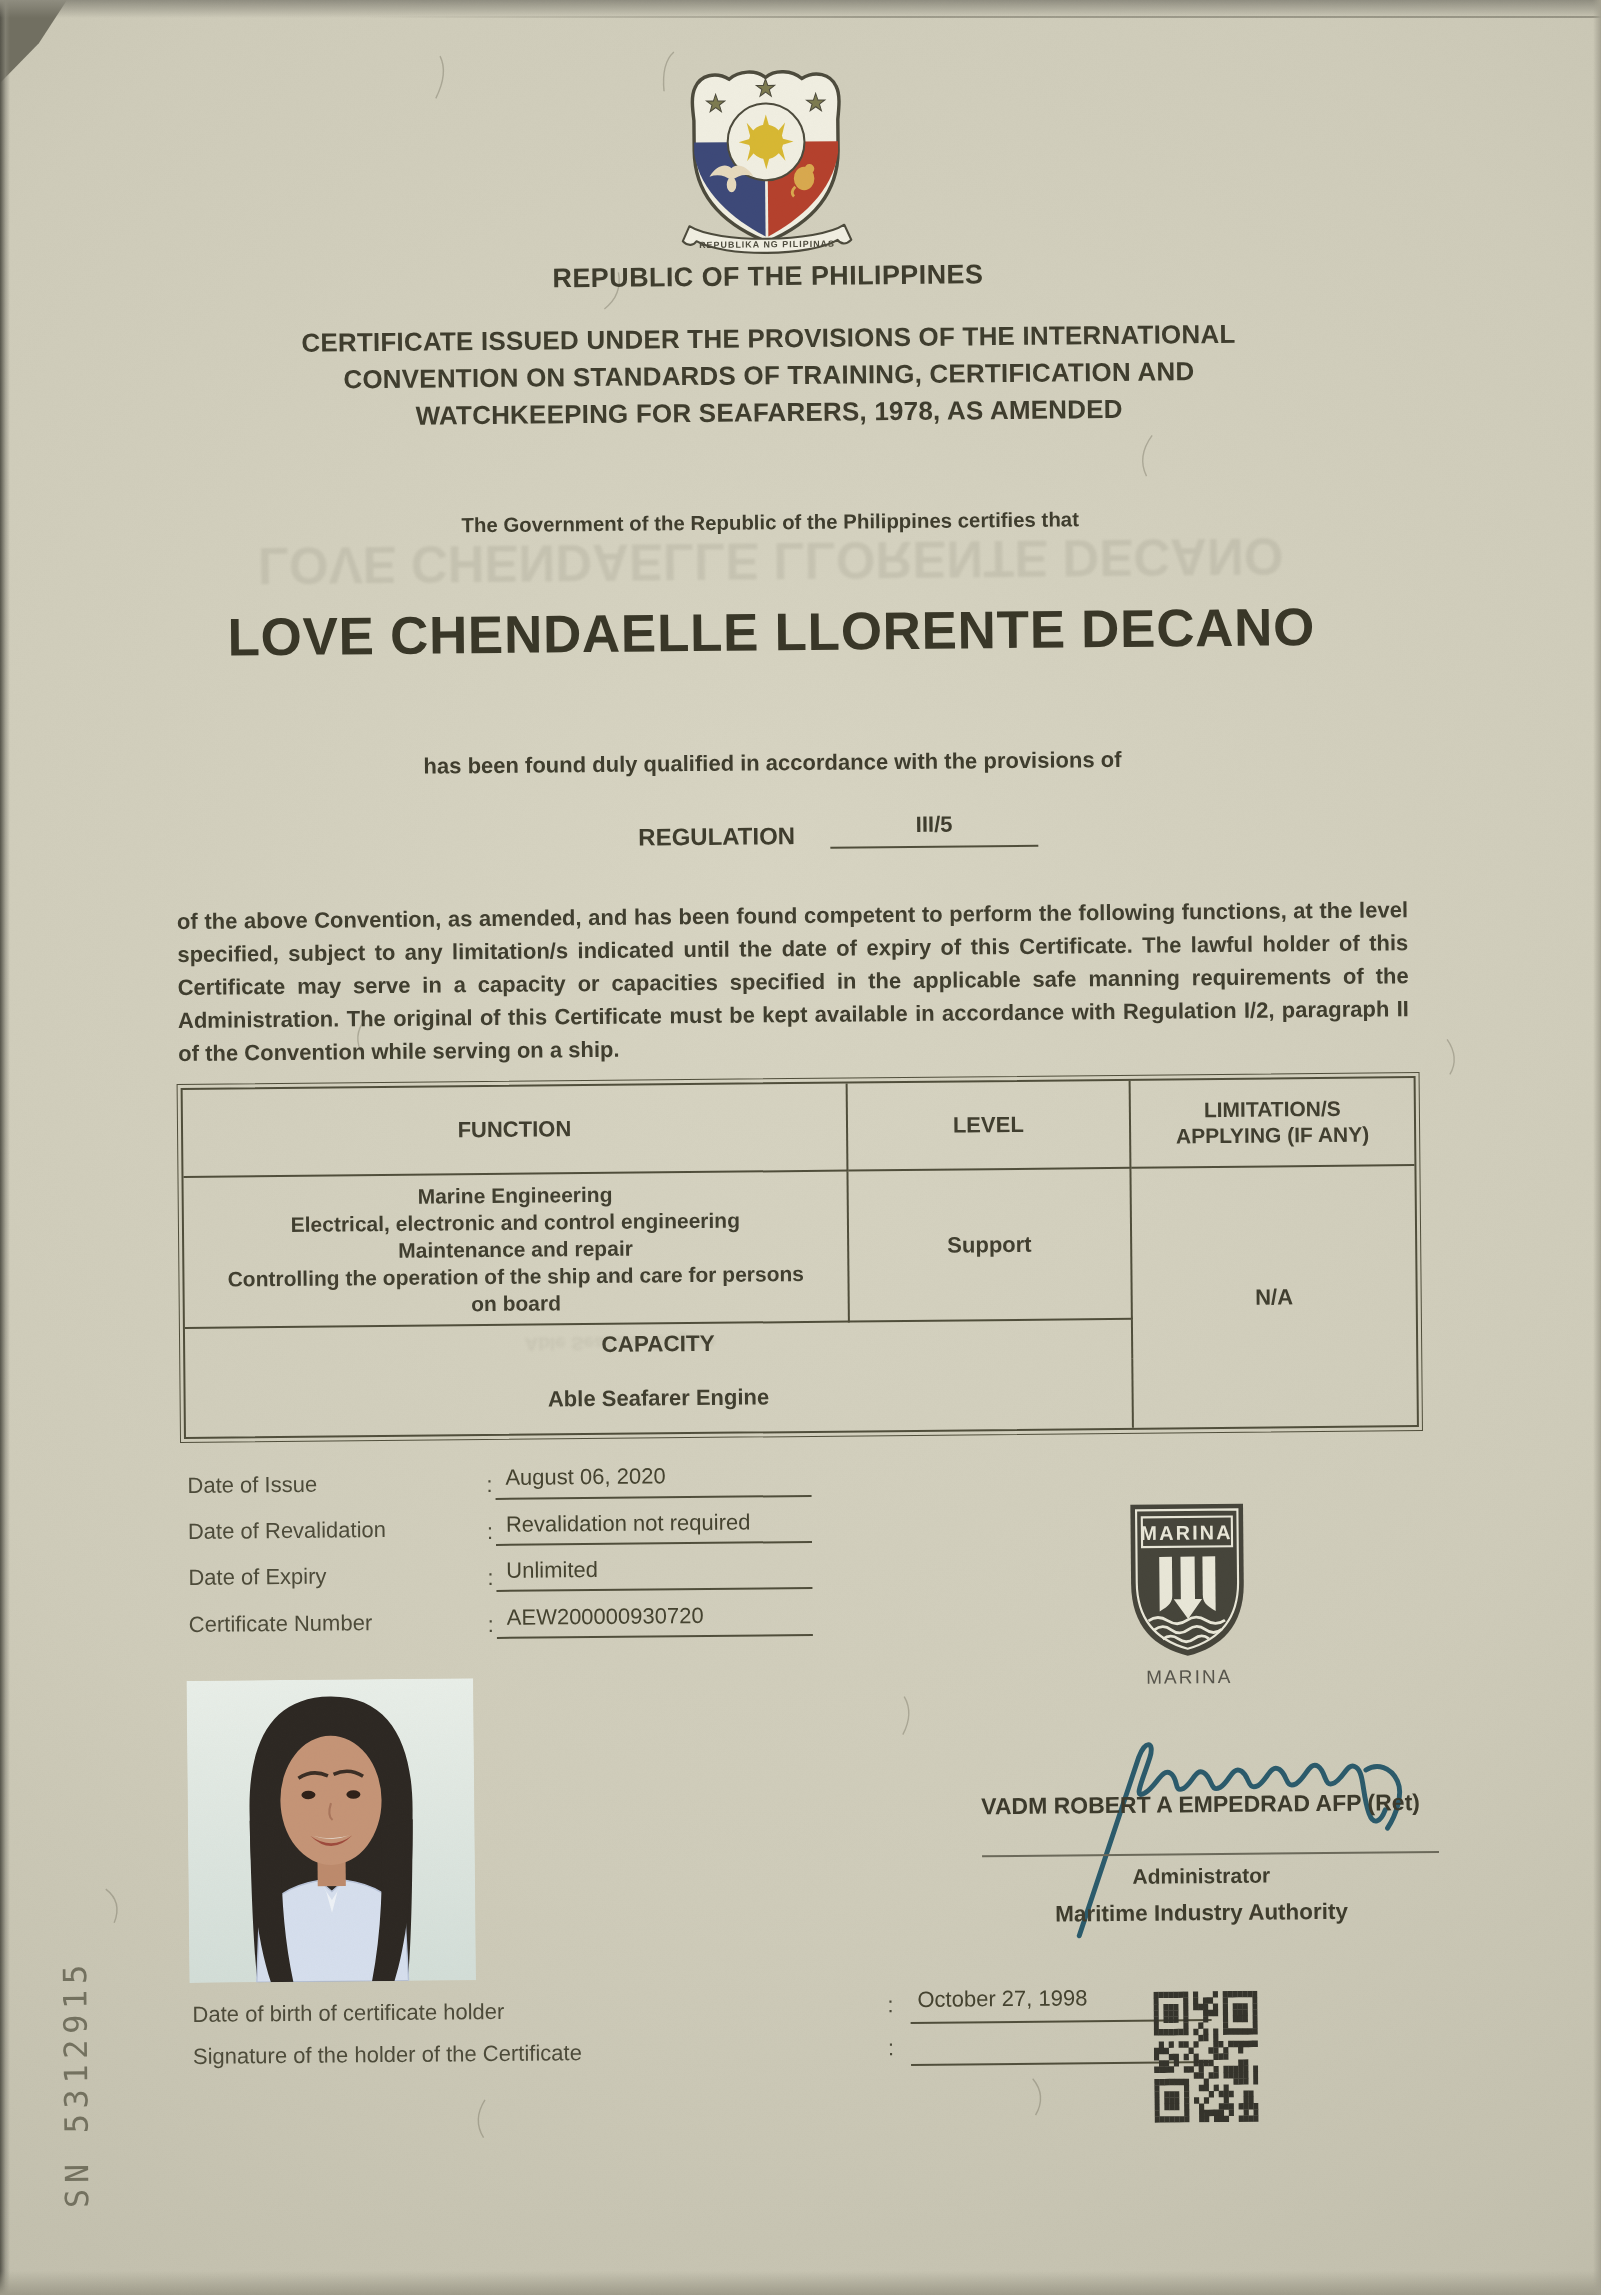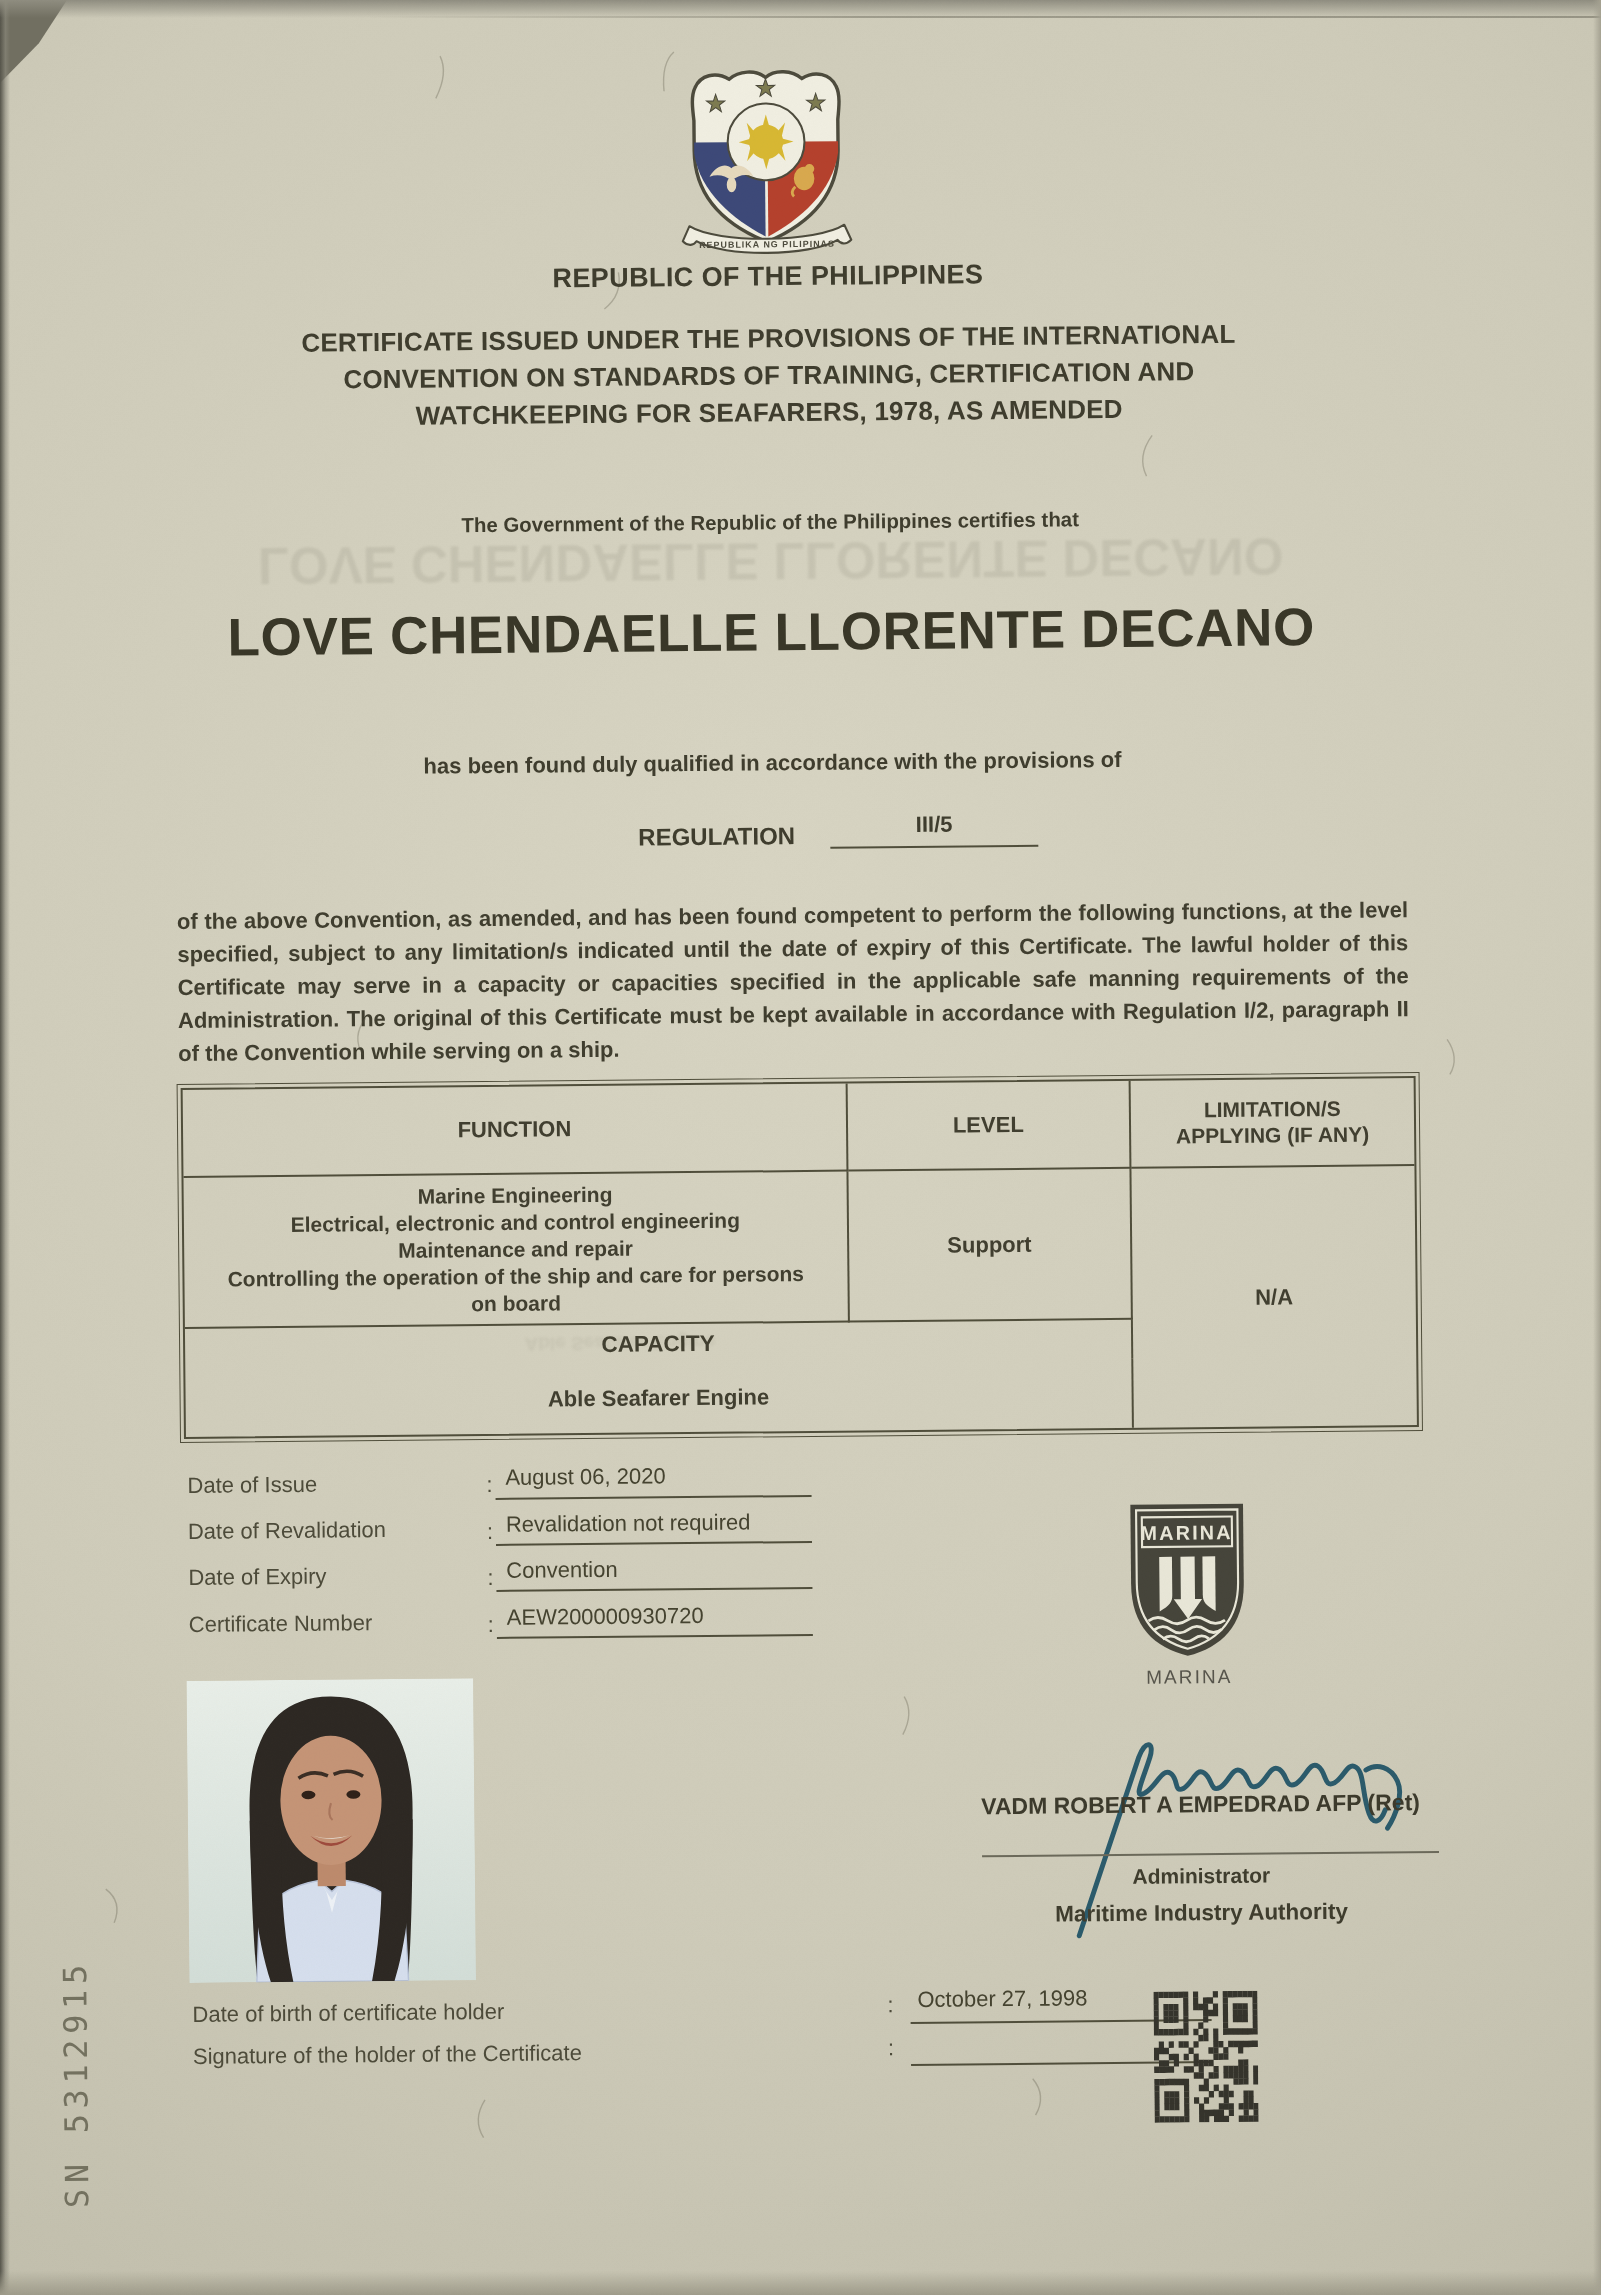--- a/index.html
+++ b/index.html
@@ -165,21 +165,21 @@
     <div class="abs det-value" style="top:1462px">August 06, 2020</div>
     <div class="abs det-line" style="top:1495px"></div>
 
     <div class="abs det-label" style="top:1513px">Date of Revalidation</div>
     <div class="abs det-colon" style="top:1516px">:</div>
     <div class="abs det-value" style="top:1509px">Revalidation not required</div>
     <div class="abs det-line" style="top:1541px"></div>
 
     <div class="abs det-label" style="top:1559px">Date of Expiry</div>
     <div class="abs det-colon" style="top:1562px">:</div>
-    <div class="abs det-value" style="top:1555px">Convention</div>
+    <div class="abs det-value" style="top:1555px">Unlimited</div>
     <div class="abs det-line" style="top:1587px"></div>
 
     <div class="abs det-label" style="top:1606px">Certificate Number</div>
     <div class="abs det-colon" style="top:1609px">:</div>
     <div class="abs det-value" style="top:1602px">AEW200000930720</div>
     <div class="abs det-line" style="top:1634px"></div>
 
     <svg class="abs" style="left:1121px;top:1502px" width="124" height="162" viewBox="0 0 175 228">
       <path d="M8,8 H167 V120 C167,180 135,210 87,222 C40,210 8,180 8,120 Z" fill="#45443a"></path>
       <path d="M16,16 H159 V118 C159,172 130,200 87,212 C45,200 16,172 16,118 Z" fill="none" stroke="#e9e7d8" stroke-width="3"></path>

